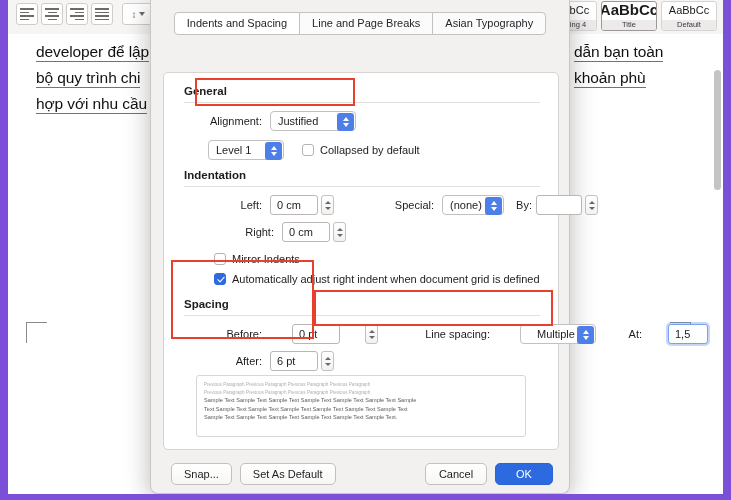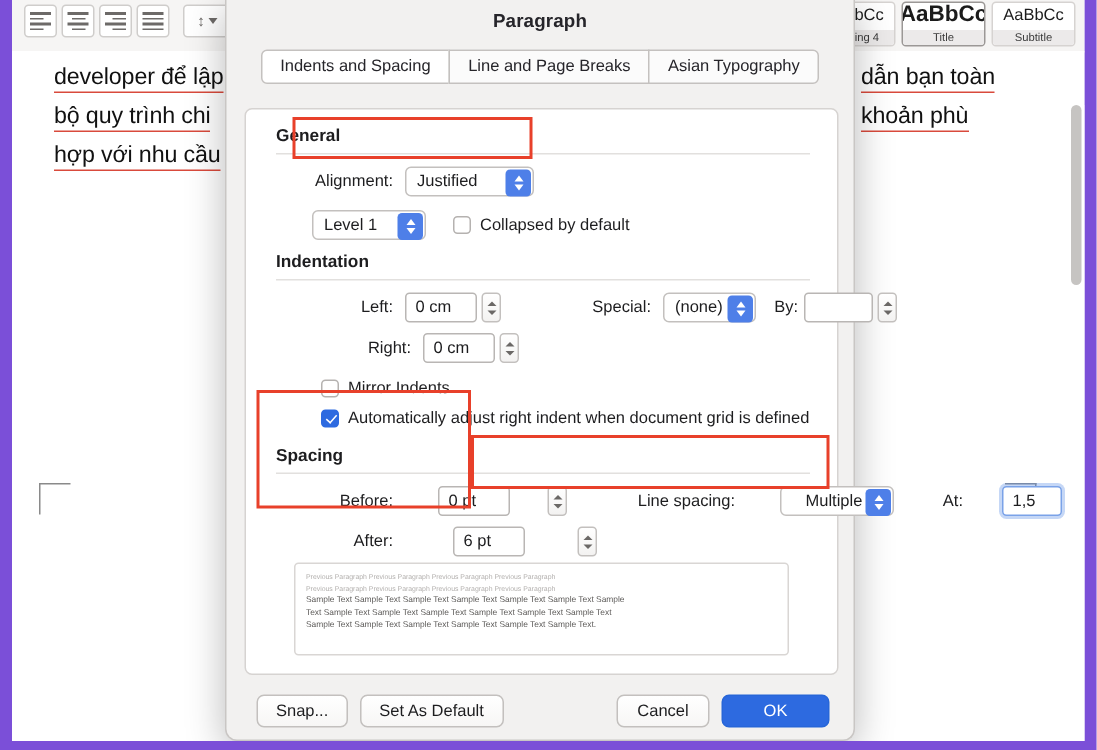--- a/index.html
+++ b/index.html
@@ -430,21 +430,21 @@
       <div class="style-chip">
         <div class="preview">AaBbCc</div>
         <div class="nm">Heading 4</div>
       </div>
       <div class="style-chip big selected">
         <div class="preview">AaBbCc</div>
         <div class="nm">Title</div>
       </div>
       <div class="style-chip">
         <div class="preview">AaBbCc</div>
-        <div class="nm">Subtitle</div>
+        <div class="nm">Default</div>
       </div>
     </div>
   </div>
 
   <div class="doc-area">
     <div class="doc-text">
       <div class="line"><span class="u">developer để lập</span></div>
       <div class="line"><span class="u">bộ quy trình chi</span></div>
       <div class="line"><span class="u">hợp với nhu cầu</span></div>
     </div>
@@ -453,21 +453,20 @@
       <div class="line"><span class="u">khoản phù</span></div>
     </div>
     <div class="corner tl" style="left:18px; top:288px;"></div>
     <div class="corner tr" style="left:662px; top:288px;"></div>
     <div class="scroll-right">
       <div class="scroll-thumb"></div>
     </div>
   </div>
 
   <div class="dialog">
-    <div class="dlg-title">Paragraph</div>
 
     <div class="tabs">
       <div class="tab active">Indents and Spacing</div>
       <div class="tab">Line and Page Breaks</div>
       <div class="tab">Asian Typography</div>
     </div>
 
     <div class="panel">
 
       <div style="position:absolute; left:20px; top:12px; width:356px;">
@@ -568,21 +567,21 @@
             </span>
         </div>
         <div class="lbl" style="width:16px; margin-left:8px;">At:</div>
         <div class="field focused" style="width:40px; margin-left:4px;">1,5</div>
         <div class="stepper">
             <span class="up"></span>
             <span class="dn"></span>
           </div>
       </div>
 
-      <div class="row" style="position:absolute; left:36px; top:278px;gap:32px;">
+      <div class="row" style="position:absolute; left:36px; top:278px;">
         <div class="lbl" style="width:62px;">After:</div>
         <div class="field" style="width:48px; margin-left:8px;">6 pt</div>
         <div class="stepper">
             <span class="up"></span>
             <span class="dn"></span>
           </div>
       </div>
 
       <div class="cb-row" style="position:absolute; left:50px; top:310px;">
         <span class="cb"></span>
@@ -602,20 +601,20 @@
         <div class="sl">Sample Text Sample Text Sample Text Sample Text Sample Text Sample Text.</div>
       </div>
     </div>
 
     <div style="position:absolute; left:20px; top:463px; display:flex; gap:8px;">
       <div class="btn">Snap...</div>
       <div class="btn">Set As Default</div>
     </div>
     <div style="position:absolute; right:16px; top:463px; display:flex; gap:8px;">
       <div class="btn" style="width:62px; padding:0;">Cancel</div>
-      <div class="btn primary" style="width:72px; padding:0;">OK</div>
+      <div class="btn primary" style="width:58px; padding:0;">OK</div>
     </div>
   </div>
 
   <div class="annot" style="left:187px; top:78px; width:160px; height:28px;"></div>
   <div class="annot" style="left:163px; top:260px; width:143px; height:79px;"></div>
   <div class="annot" style="left:306px; top:290px; width:239px; height:36px;"></div>
 </div>
 
 </body></html>

